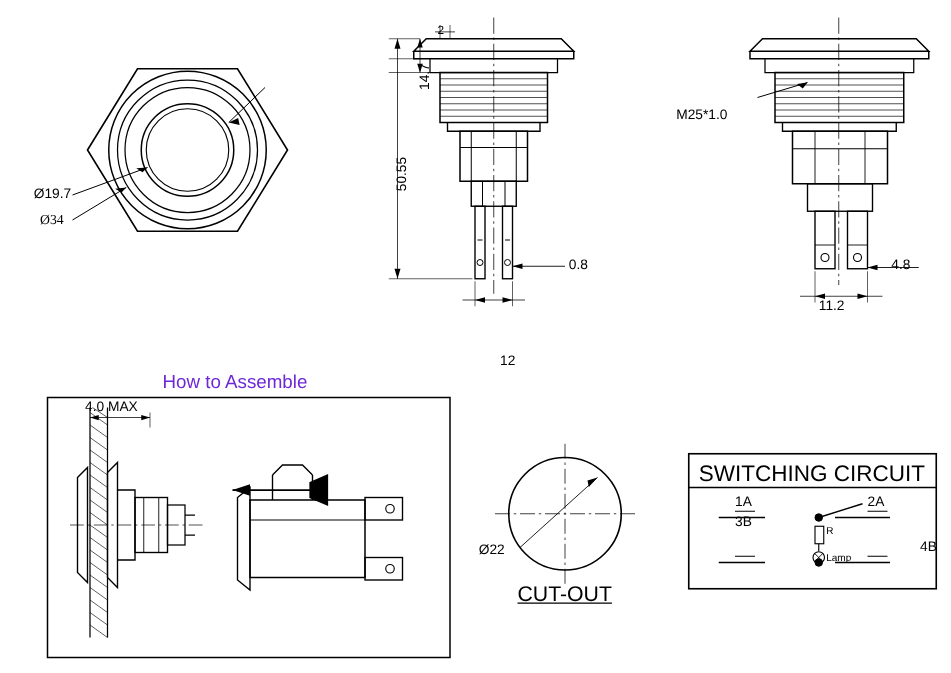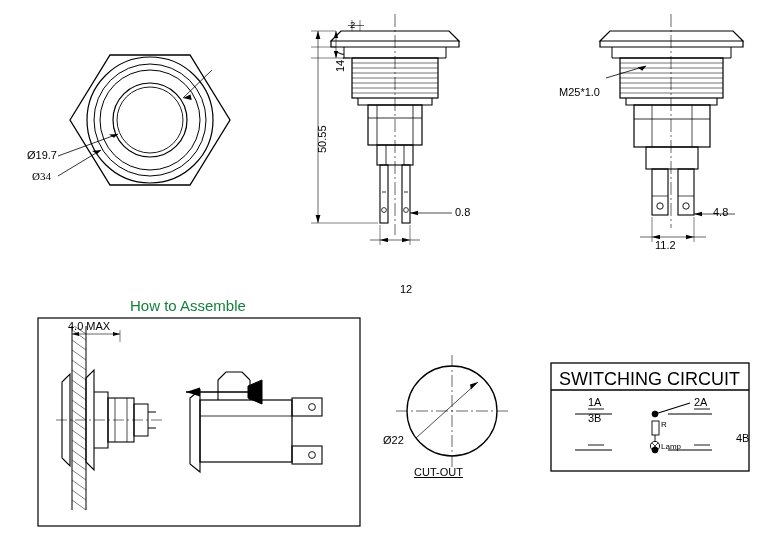--- a/index.html
+++ b/index.html
@@ -38,26 +38,26 @@
   .lbl.small { font-size: 9.5px; }
   .lbl.tiny { font-size: 8px; }
   .lbl.vert {
     transform: rotate(-90deg);
     transform-origin: left top;
   }
   .title {
     position: absolute;
     font-size: 15px;
     font-family: "Liberation Sans", sans-serif;
-    color: #15803d;
+    color: #6d28d9;
     white-space: nowrap;
   }
   .cutout-cap {
     position: absolute;
-    font-size: 11px;
+    font-size: 17px;
     font-family: "Liberation Sans", sans-serif;
     text-decoration: underline;
     white-space: nowrap;
   }
   .sw-title {
     position: absolute;
     font-size: 18px;
     font-family: "Liberation Sans", sans-serif;
     white-space: nowrap;
   }
@@ -255,21 +255,21 @@
 
   <div class="lbl" style="left:27px; top:149px;">Ø19.7</div>
   <div class="lbl" style="left:32px; top:170px;font-family:Liberation Serif, serif;">Ø34</div>
 
   <div class="lbl vert" style="left:316px; top:153px;">50.55</div>
   <div class="lbl vert" style="left:334px; top:72px;">14.7</div>
   <div class="lbl small" style="left:350px; top:20px;">2</div>
   <div class="lbl" style="left:455px; top:206px;text-align:right;">0.8</div>
   <div class="lbl" style="left:400px; top:242px;margin-top:41px;">12</div>
 
-  <div class="lbl" style="left:559px; top:86px;">M25*1.0</div>
+  <div class="lbl" style="left:541px; top:86px;">M25*1.0</div>
   <div class="lbl" style="left:713px; top:206px;">4.8</div>
   <div class="lbl" style="left:655px; top:239px;text-align:right;">11.2</div>
 
   <div class="title" style="left:130px; top:297px;">How to Assemble</div>
   <div class="lbl" style="left:68px; top:320px;">4.0 MAX</div>
 
   <div class="lbl" style="left:383px; top:434px;">Ø22</div>
   <div class="cutout-cap" style="left:414px; top:466px;">CUT-OUT</div>
 
   <div class="sw-title" style="left:559px; top:369px;">SWITCHING CIRCUIT</div>

